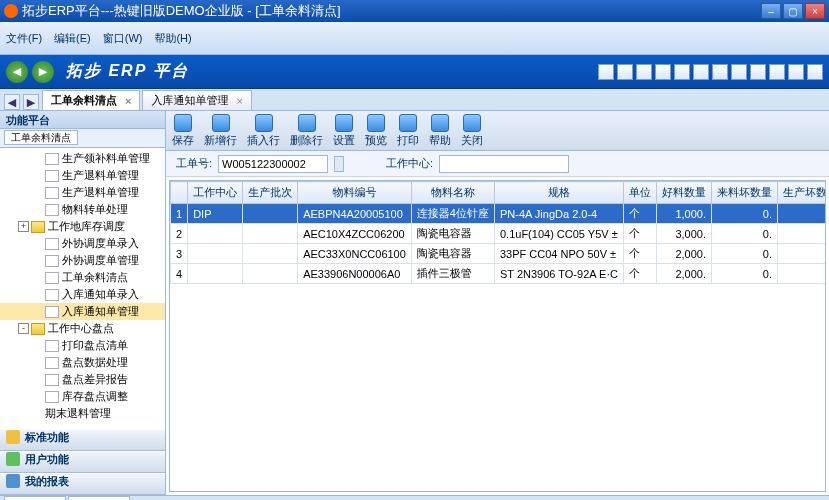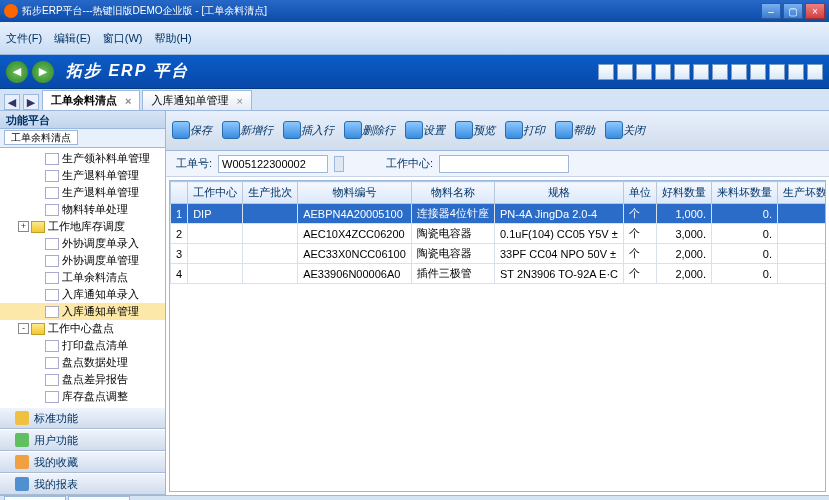--- a/index.html
+++ b/index.html
@@ -1,19 +1,19 @@
 <!DOCTYPE html>
 <html><head>
 <meta charset="utf-8">
 <style>
 * { margin: 0; padding: 0; box-sizing: border-box; font-family: "Microsoft YaHei", SimSun, Arial, sans-serif; font-size: 11px; }
 body { background: #d4e4f4; overflow: hidden; width: 829px; height: 500px; }
 .titlebar { background: linear-gradient(#2668c8, #0d4ca8); height: 22px; display: flex; align-items: center; padding: 0 4px; color: #fff; }
 .titlebar .icon { width: 14px; height: 14px; background: #f60; border-radius: 50%; margin-right: 4px; }
-.titlebar .title { flex: 1; font-size: 10px; }
+.titlebar .title { flex: 1; font-size: 13px; }
 .winbtns { display: flex; gap: 2px; }
 .winbtn { width: 20px; height: 16px; background: linear-gradient(#7ab0f0, #3a7cd0); border: 1px solid #2a5c9c; display: flex; align-items: center; justify-content: center; color: #fff; font-size: 10px; cursor: pointer; }
 .winbtn.close { background: linear-gradient(#f08080, #d04040); border-color: #a03030; }
 .menubar { background: linear-gradient(#e8f0fc, #c8dcf4); height: 29px; display: flex; align-items: center; padding: 16px 6px; border-bottom: 1px solid #9cb8dc; }
 .menubar span { margin-right: 12px; color: #003366; cursor: pointer; }
 .banner { background: linear-gradient(#0a5cc8, #0848a8); height: 34px; display: flex; align-items: center; padding: 0 6px; border-bottom: 1px solid #003a80; }
 .navbtn { width: 22px; height: 22px; border-radius: 50%; background: radial-gradient(#6ec060, #2a8020); margin-right: 4px; display: flex; align-items: center; justify-content: center; color: #fff; cursor: pointer; }
 .logo { margin-left: 8px; color: #fff; font-size: 16px; font-weight: bold; font-style: italic; letter-spacing: 2px; }
 .banner-right { margin-left: auto; display: flex; gap: 3px; }
 .minibtn { width: 16px; height: 16px; background: linear-gradient(#fff, #d8e8f8); border: 1px solid #7a9cc8; cursor: pointer; }
@@ -28,29 +28,29 @@
 .tree { flex: 1; overflow: auto; background: #fff; padding: 2px 0; }
 .tree-item { display: flex; align-items: center; padding: 1px 4px; cursor: pointer; white-space: nowrap; }
 .tree-item .exp { width: 11px; height: 11px; border: 1px solid #888; margin-right: 2px; display: flex; align-items: center; justify-content: center; font-size: 9px; line-height: 1; color: #333; background: #fff; }
 .tree-item .noexp { width: 11px; margin-right: 2px; }
 .tree-item .ficon { width: 14px; height: 12px; background: linear-gradient(#ffe890, #f0c830); border: 1px solid #c0a020; margin-right: 3px; }
 .tree-item .ficon.page { background: #fff; border: 1px solid #aac; }
 .tree-item.sel { background: #fce8a8; }
 .tree-item.d1 { padding-left: 18px; }
 .tree-item.d2 { padding-left: 32px; }
 .side-bars { }
-.side-bar { background: linear-gradient(#f0f4fc, #d0dcec); border-top: 1px solid #fff; border-bottom: 1px solid #a8bcd8; height: 22px; display: flex; align-items: center; padding: 0 15px; cursor: pointer; font-weight: normal; color: #003366; }
+.side-bar { background: linear-gradient(#f0f4fc, #d0dcec); border-top: 1px solid #fff; border-bottom: 1px solid #a8bcd8; height: 22px; display: flex; align-items: flex-start; padding: 0 6px; cursor: pointer; font-weight: bold; color: #003366; }
 .side-bar .baricon { width: 14px; height: 14px; margin-right: 5px; border-radius: 2px; }
 .side-bar.b0 .baricon { background: #f0c040; }
 .side-bar.b1 .baricon { background: #60c060; }
 .side-bar.b2 .baricon { background: #f0a040; }
 .side-bar.b3 .baricon { background: #5090d0; }
 .main { flex: 1; background: #fff; display: flex; flex-direction: column; overflow: hidden; }
 .toolbar { background: linear-gradient(#e8f0fc, #d0dcec); height: 40px; display: flex; align-items: center; padding: 0 6px; border-bottom: 1px solid #9cb8dc; }
-.tbtn { display: flex; flex-direction: row; align-items: center; margin-right: 10px; cursor: pointer; color: #003366; font-style: italic; }
+.tbtn { display: flex; flex-direction: column; align-items: center; margin-right: 10px; cursor: pointer; color: #003366; }
 .tbtn .ticon { width: 18px; height: 18px; background: linear-gradient(#8cc8ff, #3a8ce0); border: 1px solid #2a6cb0; border-radius: 3px; margin-bottom: 1px; }
 .filterrow { background: #f0f4fc; height: 26px; display: flex; align-items: center; padding: 0 10px; border-bottom: 1px solid #c8d4e4; gap: 6px; }
 .filterrow label { color: #003366; }
 .filterrow input { border: 1px solid #9cb8dc; height: 18px; padding: 0 3px; background: #fff; }
 .grid { flex: 1; overflow: auto; border: 1px solid #9cb8dc; margin: 3px; }
 table { border-collapse: collapse; width: 100%; }
 th { background: linear-gradient(#f4f8ff, #dce8f8); border: 1px solid #b8c8dc; padding: 3px 5px; color: #003366; font-weight: normal; white-space: nowrap; }
 td { border: 1px solid #d8e0ec; padding: 2px 5px; white-space: nowrap; }
 tr.selrow td { background: #2a6cc8; color: #fff; }
 td.num { text-align: right; }
@@ -198,24 +198,20 @@
         </div>
       </div>
     <div class="side-bars" id="sidebars">
         <div class="side-bar b0">
           <span class="baricon"></span>
           <span>标准功能</span>
         </div>
         <div class="side-bar b1">
           <span class="baricon"></span>
           <span>用户功能</span>
-        </div>
-        <div class="side-bar b2">
-          <span class="baricon"></span>
-          <span>我的收藏</span>
         </div>
         <div class="side-bar b3">
           <span class="baricon"></span>
           <span>我的报表</span>
         </div>
       </div>
   </div>
 
   <div class="main">
     <div class="toolbar" id="toolbar">

